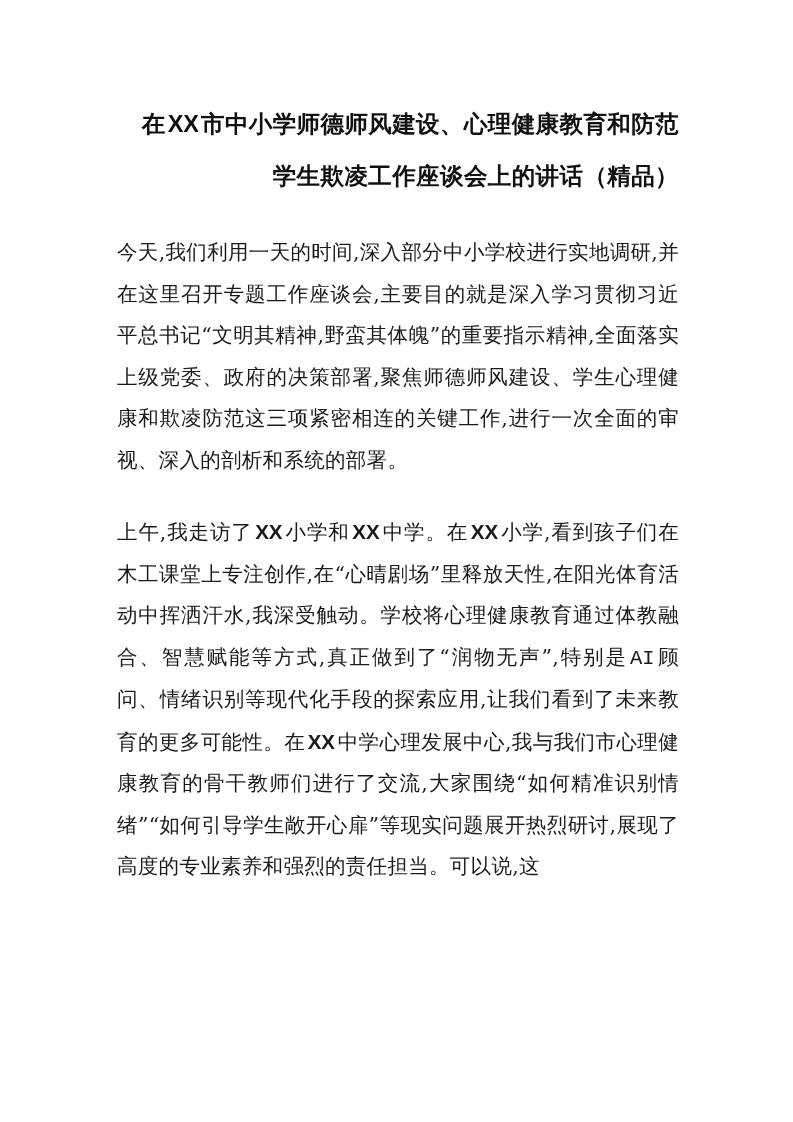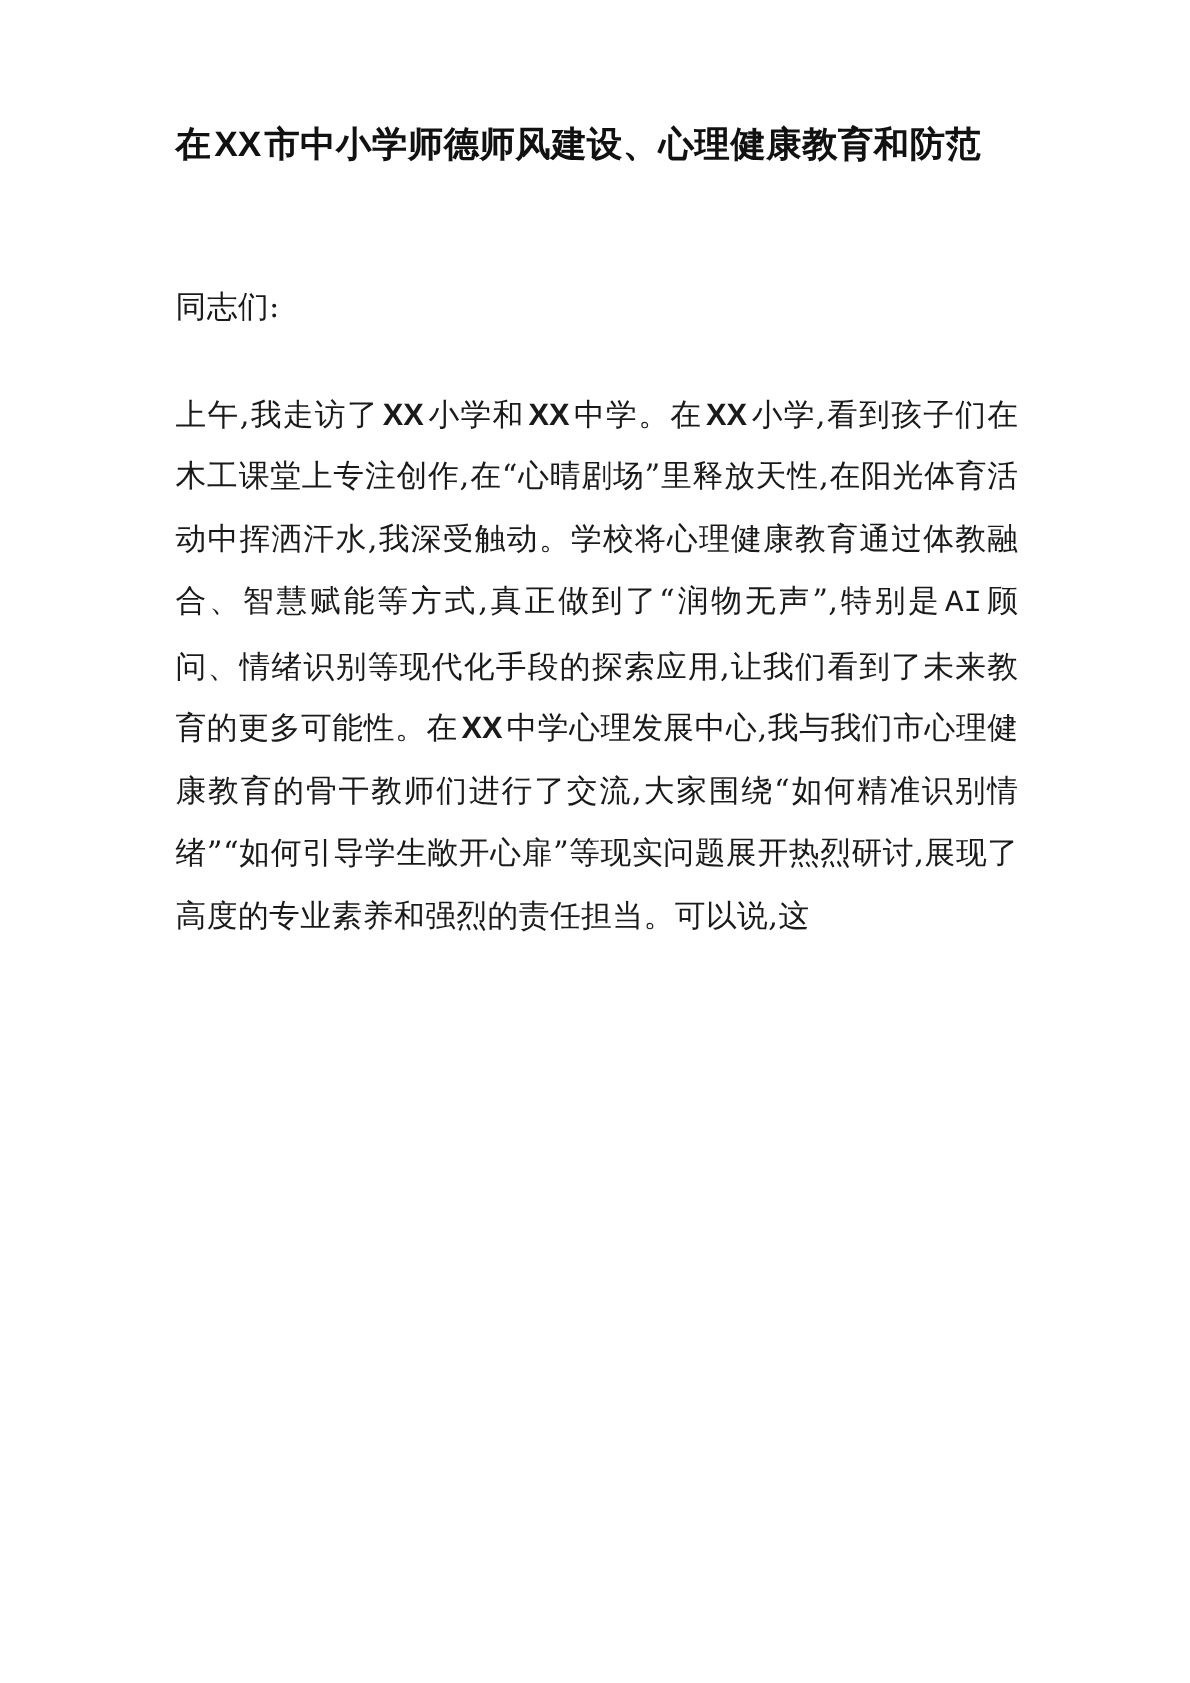--- a/index.html
+++ b/index.html
@@ -26,22 +26,22 @@
 
   .doc-body {
     position: absolute;
     left: 117px;
     top: 0;
     width: 562px;
   }
 
   .doc-title {
     margin: 0;
-    padding-top: 70px;
-    text-align: left;
+    padding-top: 98px;
+    text-align: right;
     font-size: 23.5px;
     font-weight: bold;
     line-height: 52px;
     letter-spacing: 0.4px;
     font-family: "DejaVu Serif", "Liberation Serif", serif;
     color: #111111;
   }
 
   .doc-title .latin {
     font-family: "Liberation Sans", "DejaVu Sans", sans-serif;
@@ -84,23 +84,24 @@
   }
 </style>
 </head>
 <body>
 
 <div class="page">
   <div class="doc-body">
 
     <h1 class="doc-title">
       <span>在</span><span class="latin">XX</span><span>市中小学师德师风建设、心理健康教育和防范</span><br>
+      <span>学生欺凌工作座谈会上的讲话（精品）</span>
     </h1>
 
-    <p class="salutation">同志们:</p>
 
+    <p class="para">今天,我们利用一天的时间,深入部分中小学校进行实地调研,并在这里召开专题工作座谈会,主要目的就是深入学习贯彻习近平总书记“文明其精神,野蛮其体魄”的重要指示精神,全面落实上级党委、政府的决策部署,聚焦师德师风建设、学生心理健康和欺凌防范这三项紧密相连的关键工作,进行一次全面的审视、深入的剖析和系统的部署。</p>
 
     <p class="para">
       <span>上午,我走访了</span><span class="latin-b">XX</span><span>小学和</span><span class="latin-b">XX</span><span>中学。在</span><span class="latin-b">XX</span><span>小学,看到孩子们在木工课堂上专注创作,在“心晴剧场”里释放天性,在阳光体育活动中挥洒汗水,我深受触动。学校将心理健康教育通过体教融合、智慧赋能等方式,真正做到了“润物无声”,特别是</span><span class="latin-n">AI</span><span>顾问、情绪识别等现代化手段的探索应用,让我们看到了未来教育的更多可能性。在</span><span class="latin-b">XX</span><span>中学心理发展中心,我与我们市心理健康教育的骨干教师们进行了交流,大家围绕“如何精准识别情绪”“如何引导学生敞开心扉”等现实问题展开热烈研讨,展现了高度的专业素养和强烈的责任担当。可以说,这</span>
     </p>
 
   </div>
 </div>
 
 </body></html>

